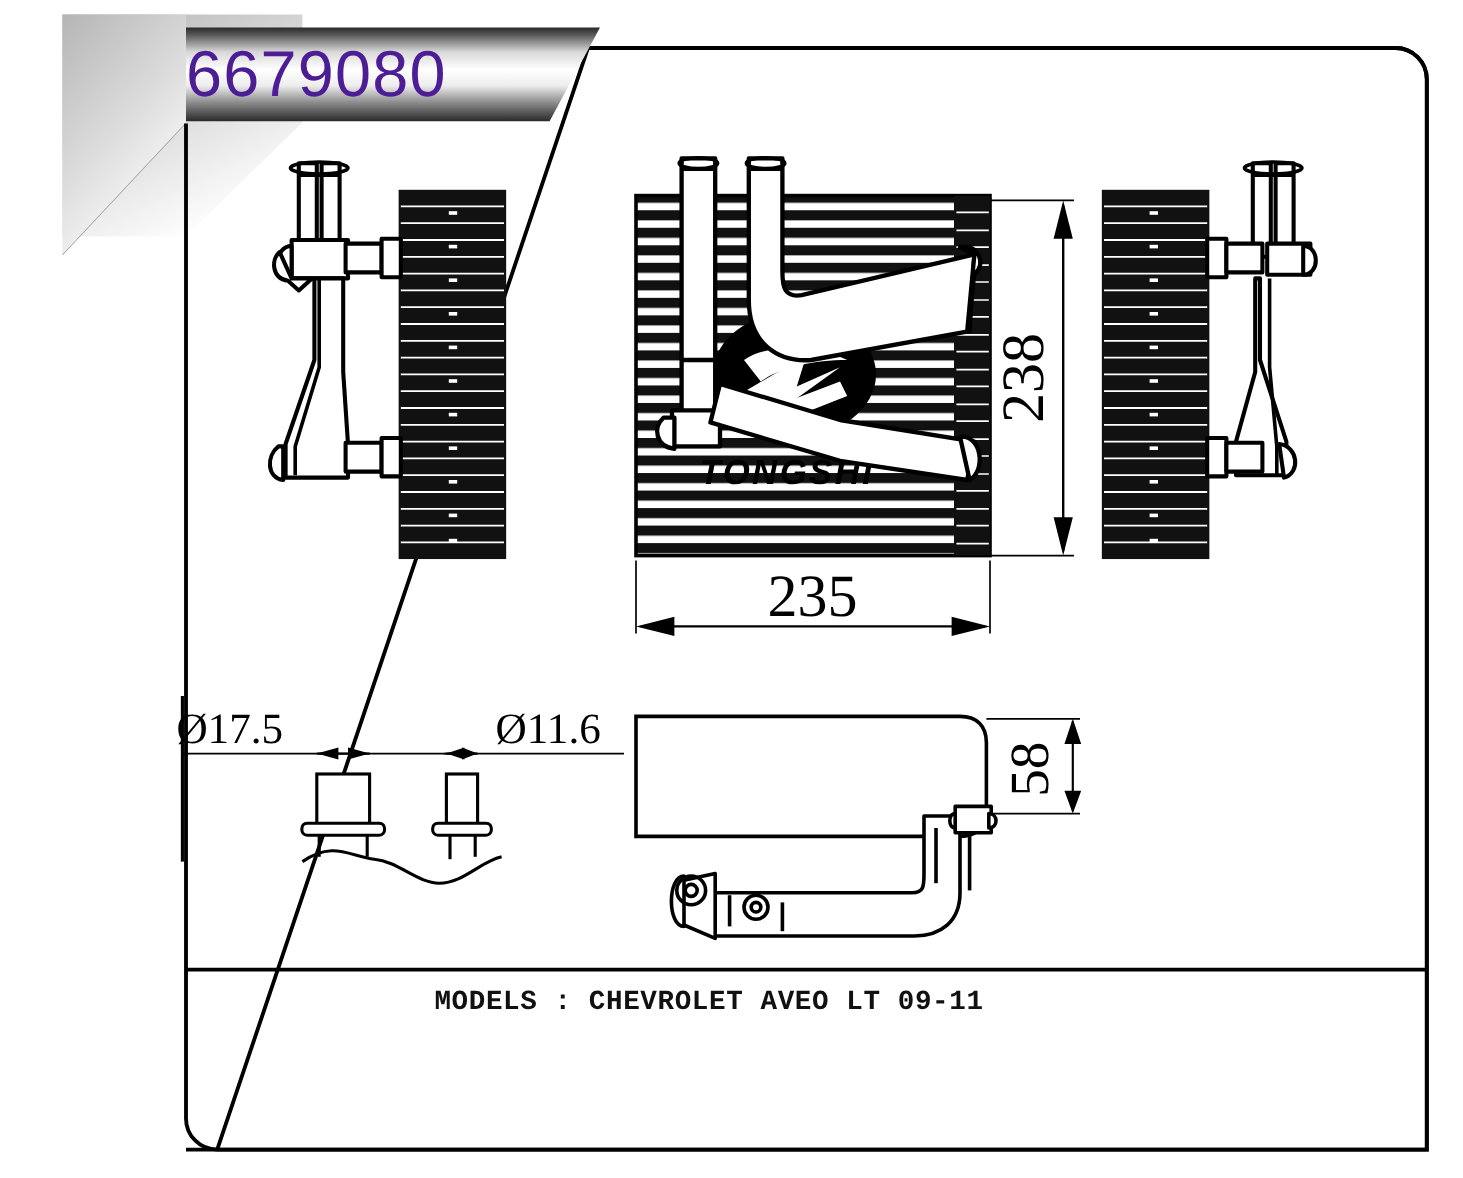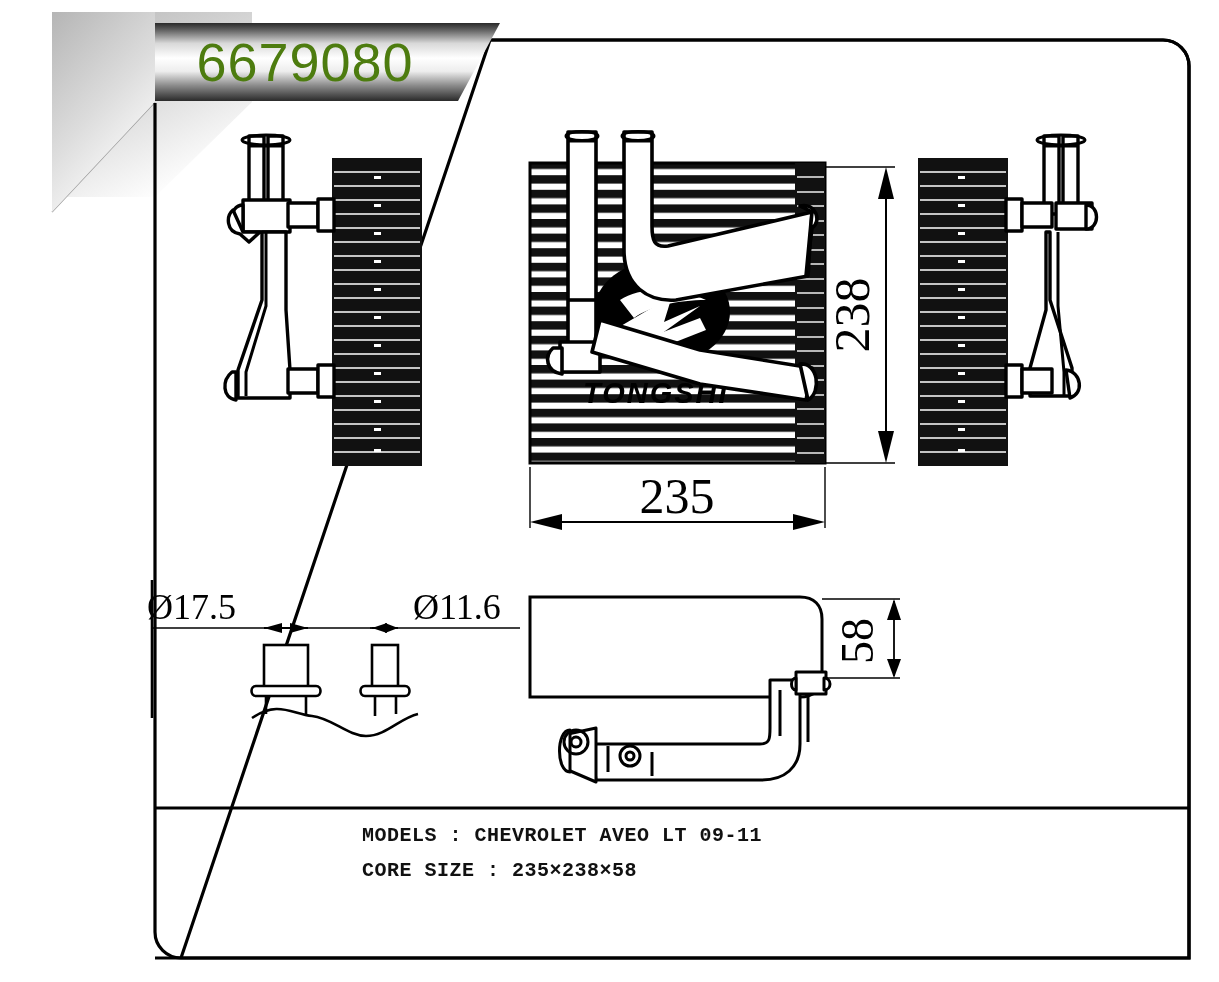--- a/index.html
+++ b/index.html
@@ -29,32 +29,32 @@
   .banner-text {
     position: absolute;
     left: 155px;
     top: 23px;
     width: 300px;
     height: 78px;
     line-height: 78px;
     font-family: "Liberation Sans", sans-serif;
     font-size: 54px;
     font-weight: 400;
-    color: #4d7c0f;
-    text-align: center;
+    color: #4c1d95;
+    text-align: left;
     letter-spacing: 1px;
     white-space: nowrap;
     pointer-events: none;
   }
   .spec-block {
     position: absolute;
     left: 362px;
     top: 818px;
     font-family: "Liberation Mono", monospace;
-    font-size: 20px;
+    font-size: 23px;
     font-weight: bold;
     color: #111;
     letter-spacing: 0.5px;
     line-height: 35px;
   }
   .spec-line { white-space: nowrap; }
   .dim-text {
     font-family: "Liberation Serif", serif;
     fill: #000;
   }
@@ -390,16 +390,15 @@
         <path d="M 780,690 L 780,736"></path>
         <path d="M 808,694 L 808,742"></path>
       </g>
     </g>
   </svg>
 
   <div class="banner-text">6679080</div>
 
   <div class="spec-block">
     <div class="spec-line">MODELS : CHEVROLET AVEO LT 09-11</div>
-    <div class="spec-line">CORE SIZE : 235×238×58</div>
   </div>
 
 </div>
 
 </body></html>

